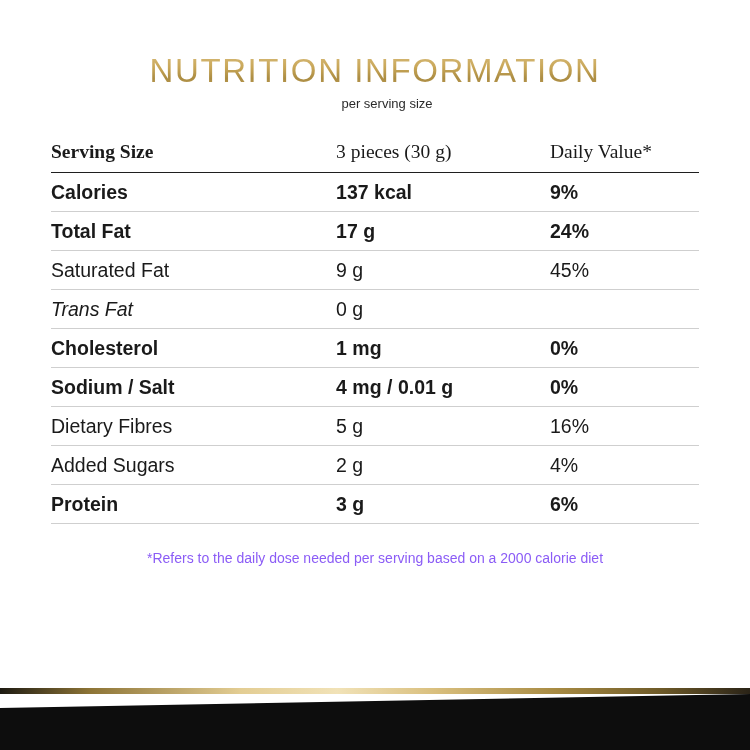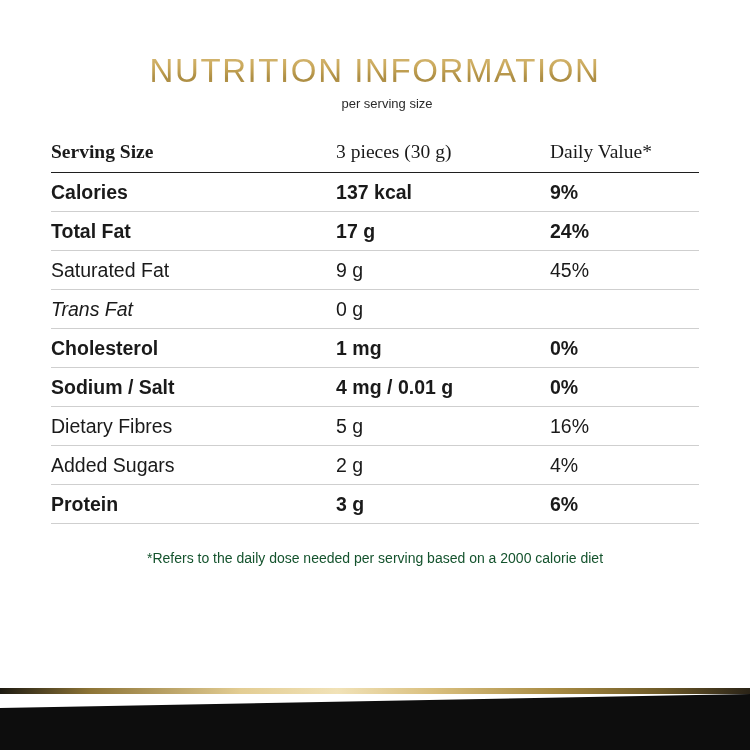--- a/index.html
+++ b/index.html
@@ -98,21 +98,21 @@
   }
 
   .bold { font-weight: bold; }
   .regular { font-weight: normal; }
   .italic { font-style: italic; }
 
   .footnote {
     margin-top: 26px;
     text-align: center;
     font-size: 14px;
-    color: #14532d;
+    color: #8b5cf6;
   }
 
   .bottom-gold {
     position: absolute;
     left: 0;
     bottom: 64px;
     width: 750px;
     height: 6px;
     background: linear-gradient(90deg, #1d1a12 0%, #8d7436 12%, #e3cd93 32%, #f1e2b7 45%, #d9bf7e 58%, #a88b43 74%, #6e5a28 88%, #2a2317 100%);
   }

